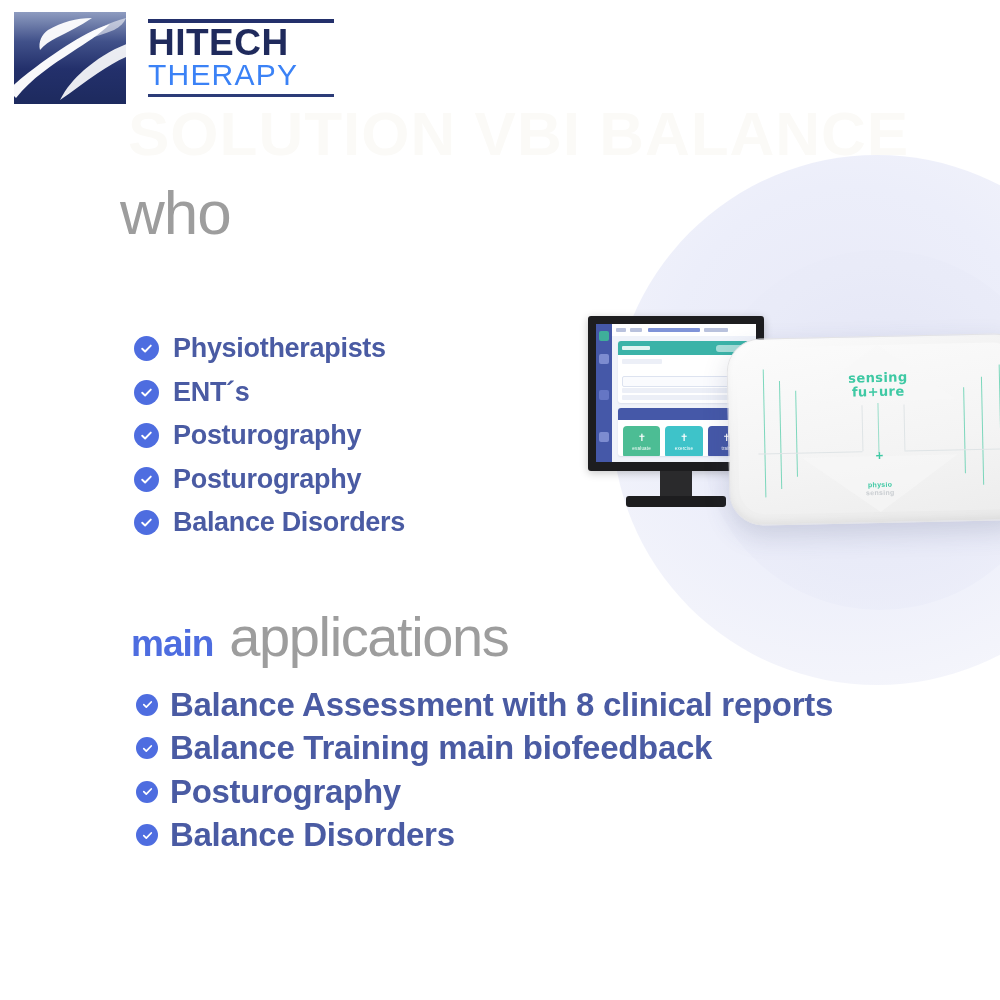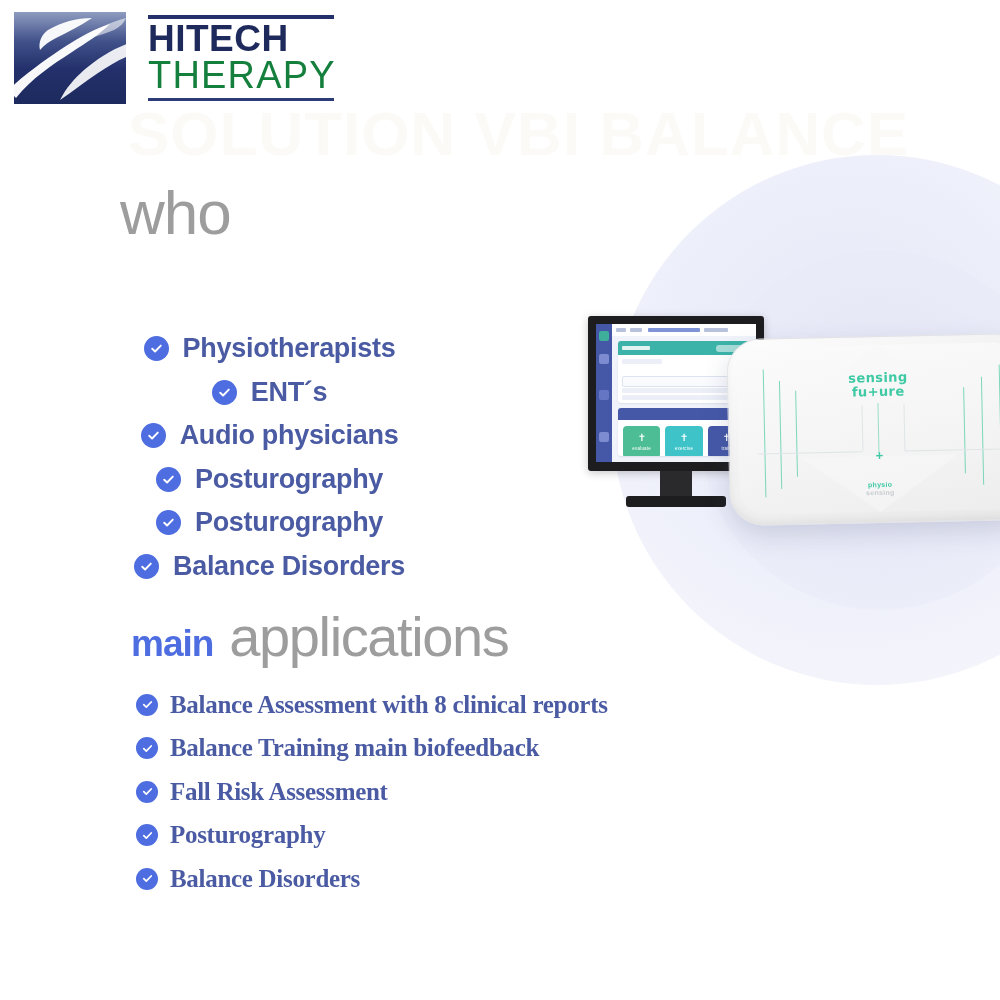--- a/index.html
+++ b/index.html
@@ -46,21 +46,21 @@
     margin-left:18px;display:flex;flex-direction:column;justify-content:center;
     padding:0 4px;
   }
   #logo-rule-top{height:4px;background:#23306b;width:186px;margin-bottom:2px;}
   #logo-rule-bottom{height:3px;background:#2c3c78;width:186px;margin-top:3px;}
   #logo-hitech{
     font-size:37px;font-weight:700;color:#1f2a5c;letter-spacing:0.5px;line-height:0.96;
     font-family:"Liberation Sans","DejaVu Sans",sans-serif;
   }
   #logo-therapy{
-    font-size:38px;font-weight:400;color:#15803d;letter-spacing:1.2px;line-height:1.02;
+    font-size:30px;font-weight:400;color:#3b82f6;letter-spacing:1.2px;line-height:1.02;
     font-family:"Liberation Sans","DejaVu Sans",sans-serif;
   }
 
   
   .section{position:absolute;z-index:4;}
   #who-block{left:120px;top:184px;}
   #heading-who{
     font-size:62px;font-weight:300;color:#9d9d9d;line-height:0.95;letter-spacing:-1px;
   }
   #heading-solution{
@@ -75,36 +75,36 @@
   #heading-applications{
     font-size:56px;font-weight:300;color:#9d9d9d;letter-spacing:-1.4px;margin-left:16px;
   }
 
   
   .check-list{position:absolute;z-index:4;list-style:none;margin:0;padding:0;}
   #list-audience{left:134px;top:327px;}
   #list-applications{left:136px;top:683px;}
 
   .check-item{display:flex;align-items:center;}
-  #list-audience .check-item{height:43.5px;justify-content:center;}
+  #list-audience .check-item{height:43.5px;}
   #list-applications .check-item{height:43.5px;}
 
   .check-icon{
     width:25px;height:25px;flex:0 0 25px;border-radius:50%;
     background:#4e6de0;display:flex;align-items:center;justify-content:center;
     margin-right:14px;
   }
   #list-applications .check-icon{width:22px;height:22px;flex:0 0 22px;margin-right:12px;}
   .check-icon svg{display:block;}
 
   .check-label{
     font-size:27px;font-weight:700;color:#4a5ba3;letter-spacing:-0.3px;
     white-space:nowrap;
   }
-  #list-applications .check-label{font-size:25px;font-family:Liberation Serif, serif;}
+  #list-applications .check-label{font-size:33px;}
 
   
   #product{position:absolute;left:560px;top:300px;width:440px;height:280px;z-index:3;}
 
   
   #monitor{position:absolute;left:28px;top:16px;width:176px;height:190px;}
   #monitor-bezel{
     position:absolute;left:0;top:0;width:176px;height:155px;
     background:#1d1d1f;border-radius:3px;
     box-shadow:0 2px 8px rgba(0,0,0,0.22);
@@ -251,28 +251,20 @@
         </svg>
       </span>
     <span class="check-label">ENT´s</span>
   </li>
   <li class="check-item">
     <span class="check-icon">
         <svg width="15" height="15" viewBox="0 0 15 15">
           <path d="M3.2 7.7 L6.1 10.5 L11.8 4.6" stroke="#ffffff" stroke-width="1.9" fill="none" stroke-linecap="round" stroke-linejoin="round"></path>
         </svg>
       </span>
-    <span class="check-label">Audio physicians</span>
-  </li>
-  <li class="check-item">
-    <span class="check-icon">
-        <svg width="15" height="15" viewBox="0 0 15 15">
-          <path d="M3.2 7.7 L6.1 10.5 L11.8 4.6" stroke="#ffffff" stroke-width="1.9" fill="none" stroke-linecap="round" stroke-linejoin="round"></path>
-        </svg>
-      </span>
     <span class="check-label">Posturography</span>
   </li>
   <li class="check-item">
     <span class="check-icon">
         <svg width="15" height="15" viewBox="0 0 15 15">
           <path d="M3.2 7.7 L6.1 10.5 L11.8 4.6" stroke="#ffffff" stroke-width="1.9" fill="none" stroke-linecap="round" stroke-linejoin="round"></path>
         </svg>
       </span>
     <span class="check-label">Posturography</span>
   </li>
@@ -300,28 +292,20 @@
       </span>
     <span class="check-label">Balance Assessment with 8 clinical reports</span>
   </li>
   <li class="check-item">
     <span class="check-icon">
         <svg width="13" height="13" viewBox="0 0 15 15">
           <path d="M3.2 7.7 L6.1 10.5 L11.8 4.6" stroke="#ffffff" stroke-width="2" fill="none" stroke-linecap="round" stroke-linejoin="round"></path>
         </svg>
       </span>
     <span class="check-label">Balance Training main biofeedback</span>
-  </li>
-  <li class="check-item">
-    <span class="check-icon">
-        <svg width="13" height="13" viewBox="0 0 15 15">
-          <path d="M3.2 7.7 L6.1 10.5 L11.8 4.6" stroke="#ffffff" stroke-width="2" fill="none" stroke-linecap="round" stroke-linejoin="round"></path>
-        </svg>
-      </span>
-    <span class="check-label">Fall Risk Assessment</span>
   </li>
   <li class="check-item">
     <span class="check-icon">
         <svg width="13" height="13" viewBox="0 0 15 15">
           <path d="M3.2 7.7 L6.1 10.5 L11.8 4.6" stroke="#ffffff" stroke-width="2" fill="none" stroke-linecap="round" stroke-linejoin="round"></path>
         </svg>
       </span>
     <span class="check-label">Posturography</span>
   </li>
   <li class="check-item">

